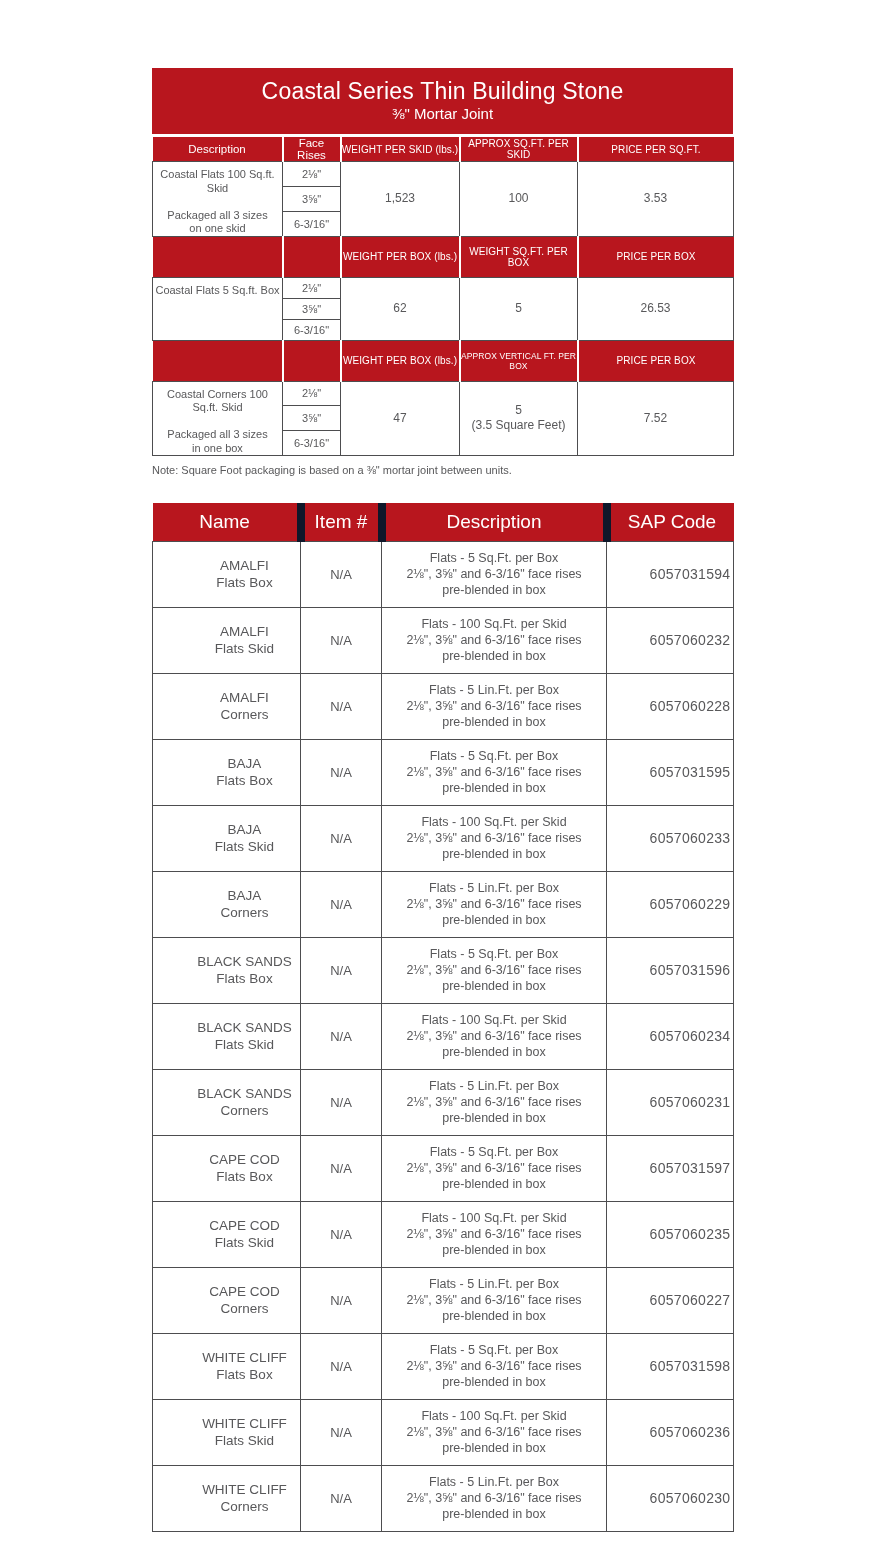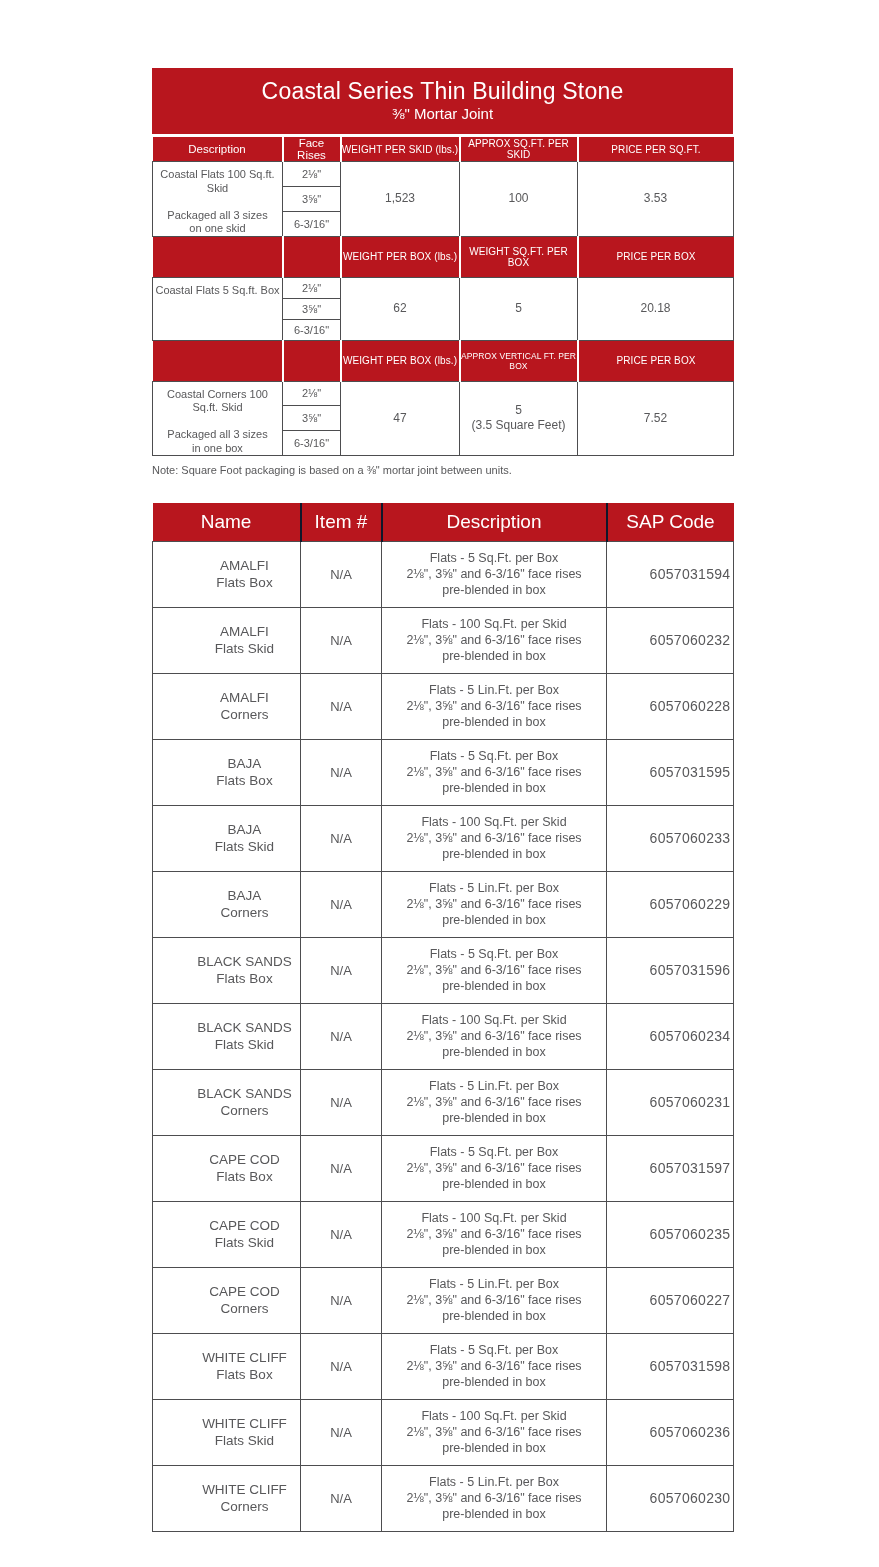--- a/index.html
+++ b/index.html
@@ -56,21 +56,21 @@
   .spec tr.band td:first-child{border-left:none;}
   .spec tr.band td.small{font-size:8.5px;}
 
   .note{margin-top:8px;font-size:11px;color:var(--ink);}
 
   
   .products{margin-top:27px;}
   .products th{
     background:var(--red);color:#fff;font-weight:normal;
     font-size:19px;height:38px;text-align:center;vertical-align:middle;
-    border-left:2px solid #0f172a;
+    border-left:8px solid #0f172a;
   }
   .products th:first-child{border-left:none;}
   .products td{
     border:1px solid var(--line);height:66px;
     text-align:center;vertical-align:middle;color:var(--ink);
     white-space:pre-line;
   }
   .products td.p-name{font-size:13.5px;line-height:17px;padding-left:36px;}
   .products td.p-item{font-size:13px;}
   .products td.p-desc{font-size:12.5px;line-height:16px;}
@@ -127,21 +127,21 @@
         <td>WEIGHT PER BOX (lbs.)</td>
         <td>WEIGHT SQ.FT. PER BOX</td>
         <td>PRICE PER BOX</td>
       </tr>
 
       <tr>
         <td class="body-cell desc" rowspan="3">Coastal Flats 5 Sq.ft. Box</td>
         <td class="body-cell fr">2⅛"</td>
         <td class="body-cell val" rowspan="3">62</td>
         <td class="body-cell val" rowspan="3">5</td>
-        <td class="body-cell val" rowspan="3">20.18</td>
+        <td class="body-cell val" rowspan="3">26.53</td>
       </tr>
       <tr>
         <td class="body-cell fr">3⅝"</td>
       </tr>
       <tr>
         <td class="body-cell fr">6-3/16"</td>
       </tr>
 
       <tr class="band">
         <td></td>

